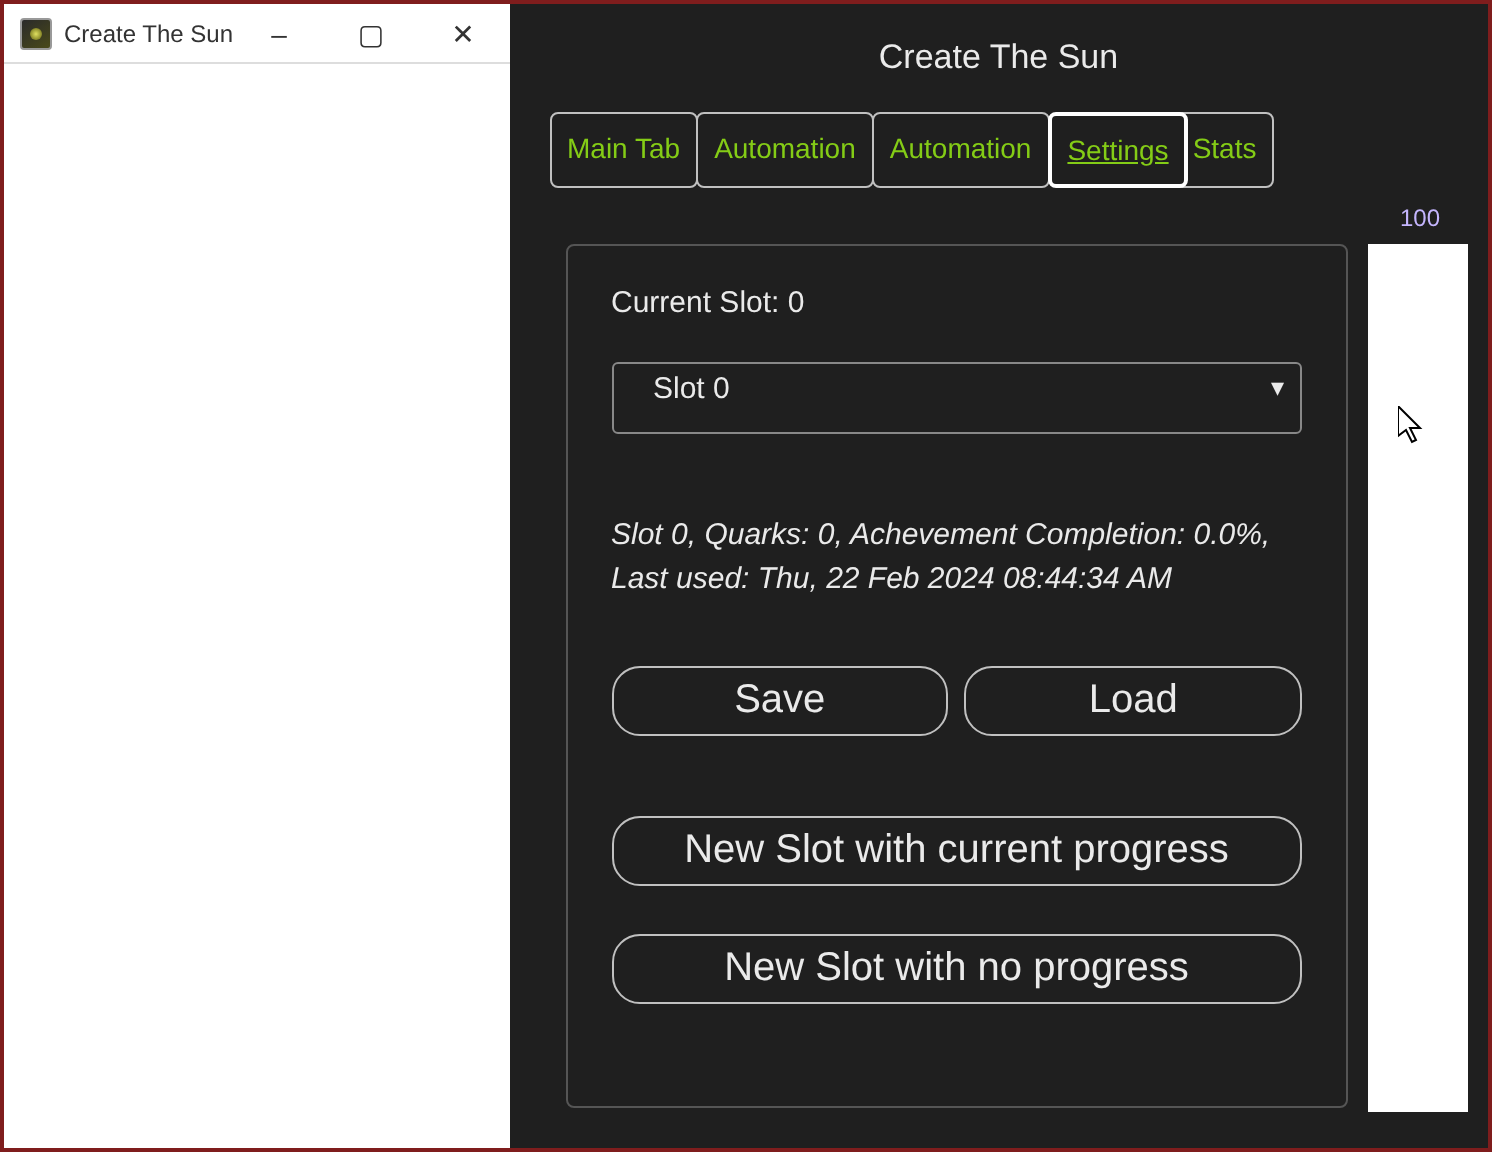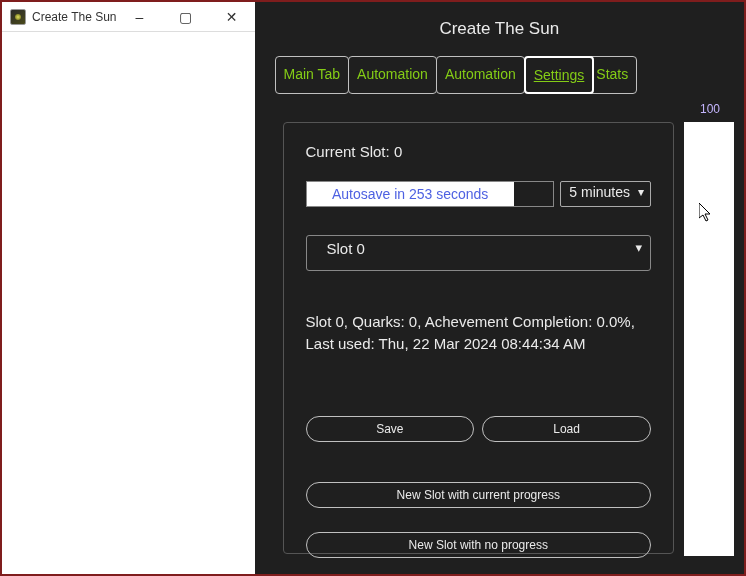--- a/index.html
+++ b/index.html
@@ -153,34 +153,35 @@
     }
     .slot-select::after {
       content: "▾";
       position: absolute;
       right: 8px; top: 4px;
       font-size: 13px;
     }
     .info {
       font-size: 15px;
       line-height: 1.45;
-      margin-bottom: 61px;
+      margin-bottom: 32px;
+      font-style: italic;
     }
     .btnrow {
       display: flex;
       gap: 8px;
       margin-bottom: 40px;
     }
     .btn {
       flex: 1;
       border: 1px solid #c0c0c0;
       border-radius: 14px;
       padding: 5px;
       text-align: center;
-      font-size: 12px;
+      font-size: 20px;
       cursor: pointer;
     }
     .btn.wide { width: 100%; }
     .stack-btns .btn { margin-bottom: 24px; border-radius: 14px; }
     .sidebar-value {
       position: absolute;
       right: 24px;
       top: 100px;
       font-size: 12px;
       color: #c4b5fd;
@@ -223,36 +224,28 @@
       <div class="tab selected">Settings</div>
       <div class="tab stats">Stats</div>
     </div>
 
     <div class="panel">
       <div class="curslot">
         <span>Current Slot:</span>
         <span>0</span>
       </div>
 
-      <div class="autorow">
-        <div class="progress">
-          <div class="filled">Autosave in 253 seconds</div>
-        </div>
-        <div class="interval-select">
-          <span>5 minutes</span>
-        </div>
-      </div>
 
       <div class="slot-select">
         <span>Slot 0</span>
       </div>
 
       <div class="info">
         <div>Slot 0, Quarks: 0, Achevement Completion: 0.0%,</div>
-        <div>Last used: Thu, 22 Mar 2024 08:44:34 AM</div>
+        <div>Last used: Thu, 22 Feb 2024 08:44:34 AM</div>
       </div>
 
       <div class="btnrow">
         <div class="btn">Save</div>
         <div class="btn">Load</div>
       </div>
 
       <div class="stack-btns">
         <div class="btn wide">New Slot with current progress</div>
         <div class="btn wide">New Slot with no progress</div>

